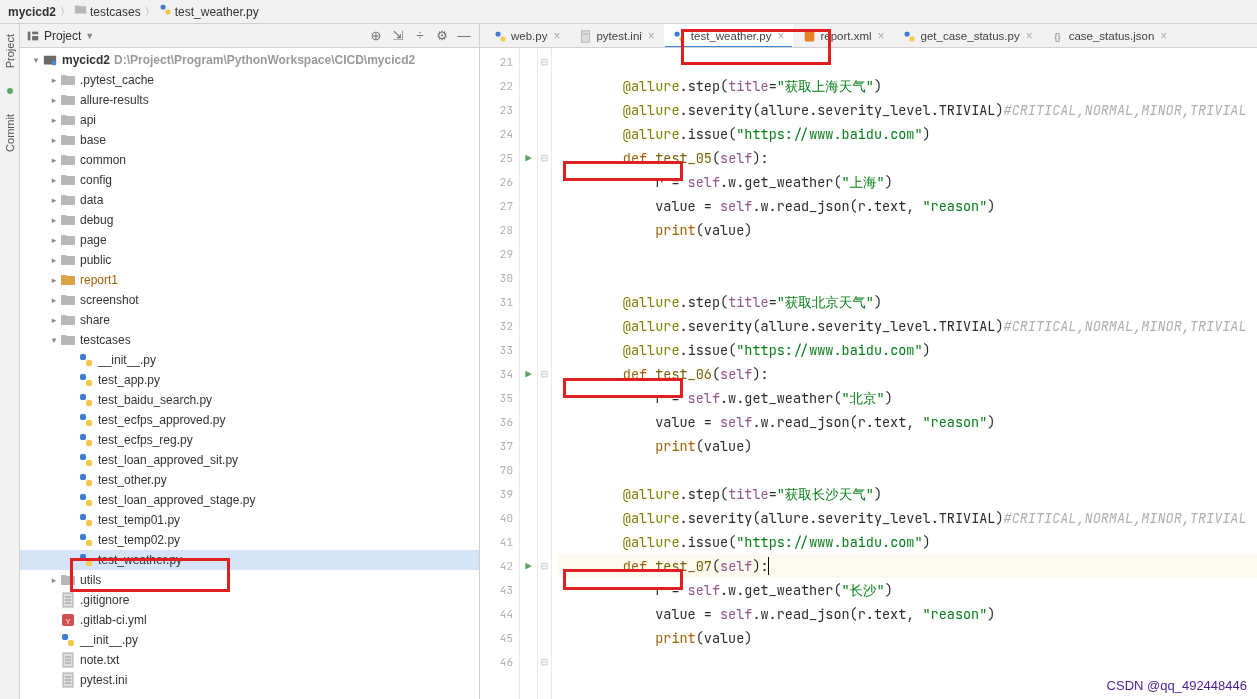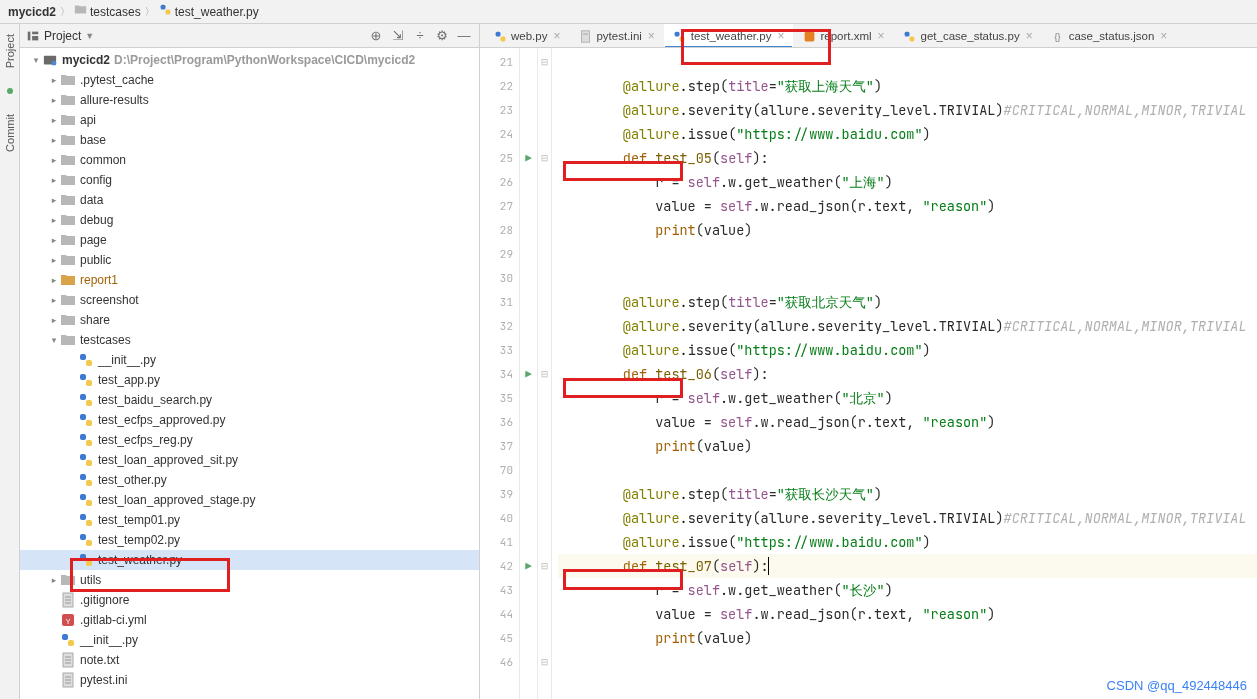--- a/index.html
+++ b/index.html
@@ -168,21 +168,21 @@
   .fn { color:#7a5f00; }
   .deco { color:#808000; }
   .self { color:#94558d; }
   .str { color:#067d17; }
   .cmt { color:#b0b0b0; font-style:italic; }
   .caret{ border-left:1px solid #000; margin-left:-1px; }
 
   .redbox { position:absolute; border:3px solid #e02020; pointer-events:none;}
   .watermark{
     position:absolute; right:10px; bottom:6px;
-    color:#3b82f6; font-size:13px; font-family:sans-serif;
+    color:#4c1d95; font-size:13px; font-family:sans-serif;
     pointer-events:none;
   }
 </style>
 </head>
 <body>
 
 <div class="breadcrumb">
   <span class="crumb">
       <b>mycicd2</b>
     </span>

